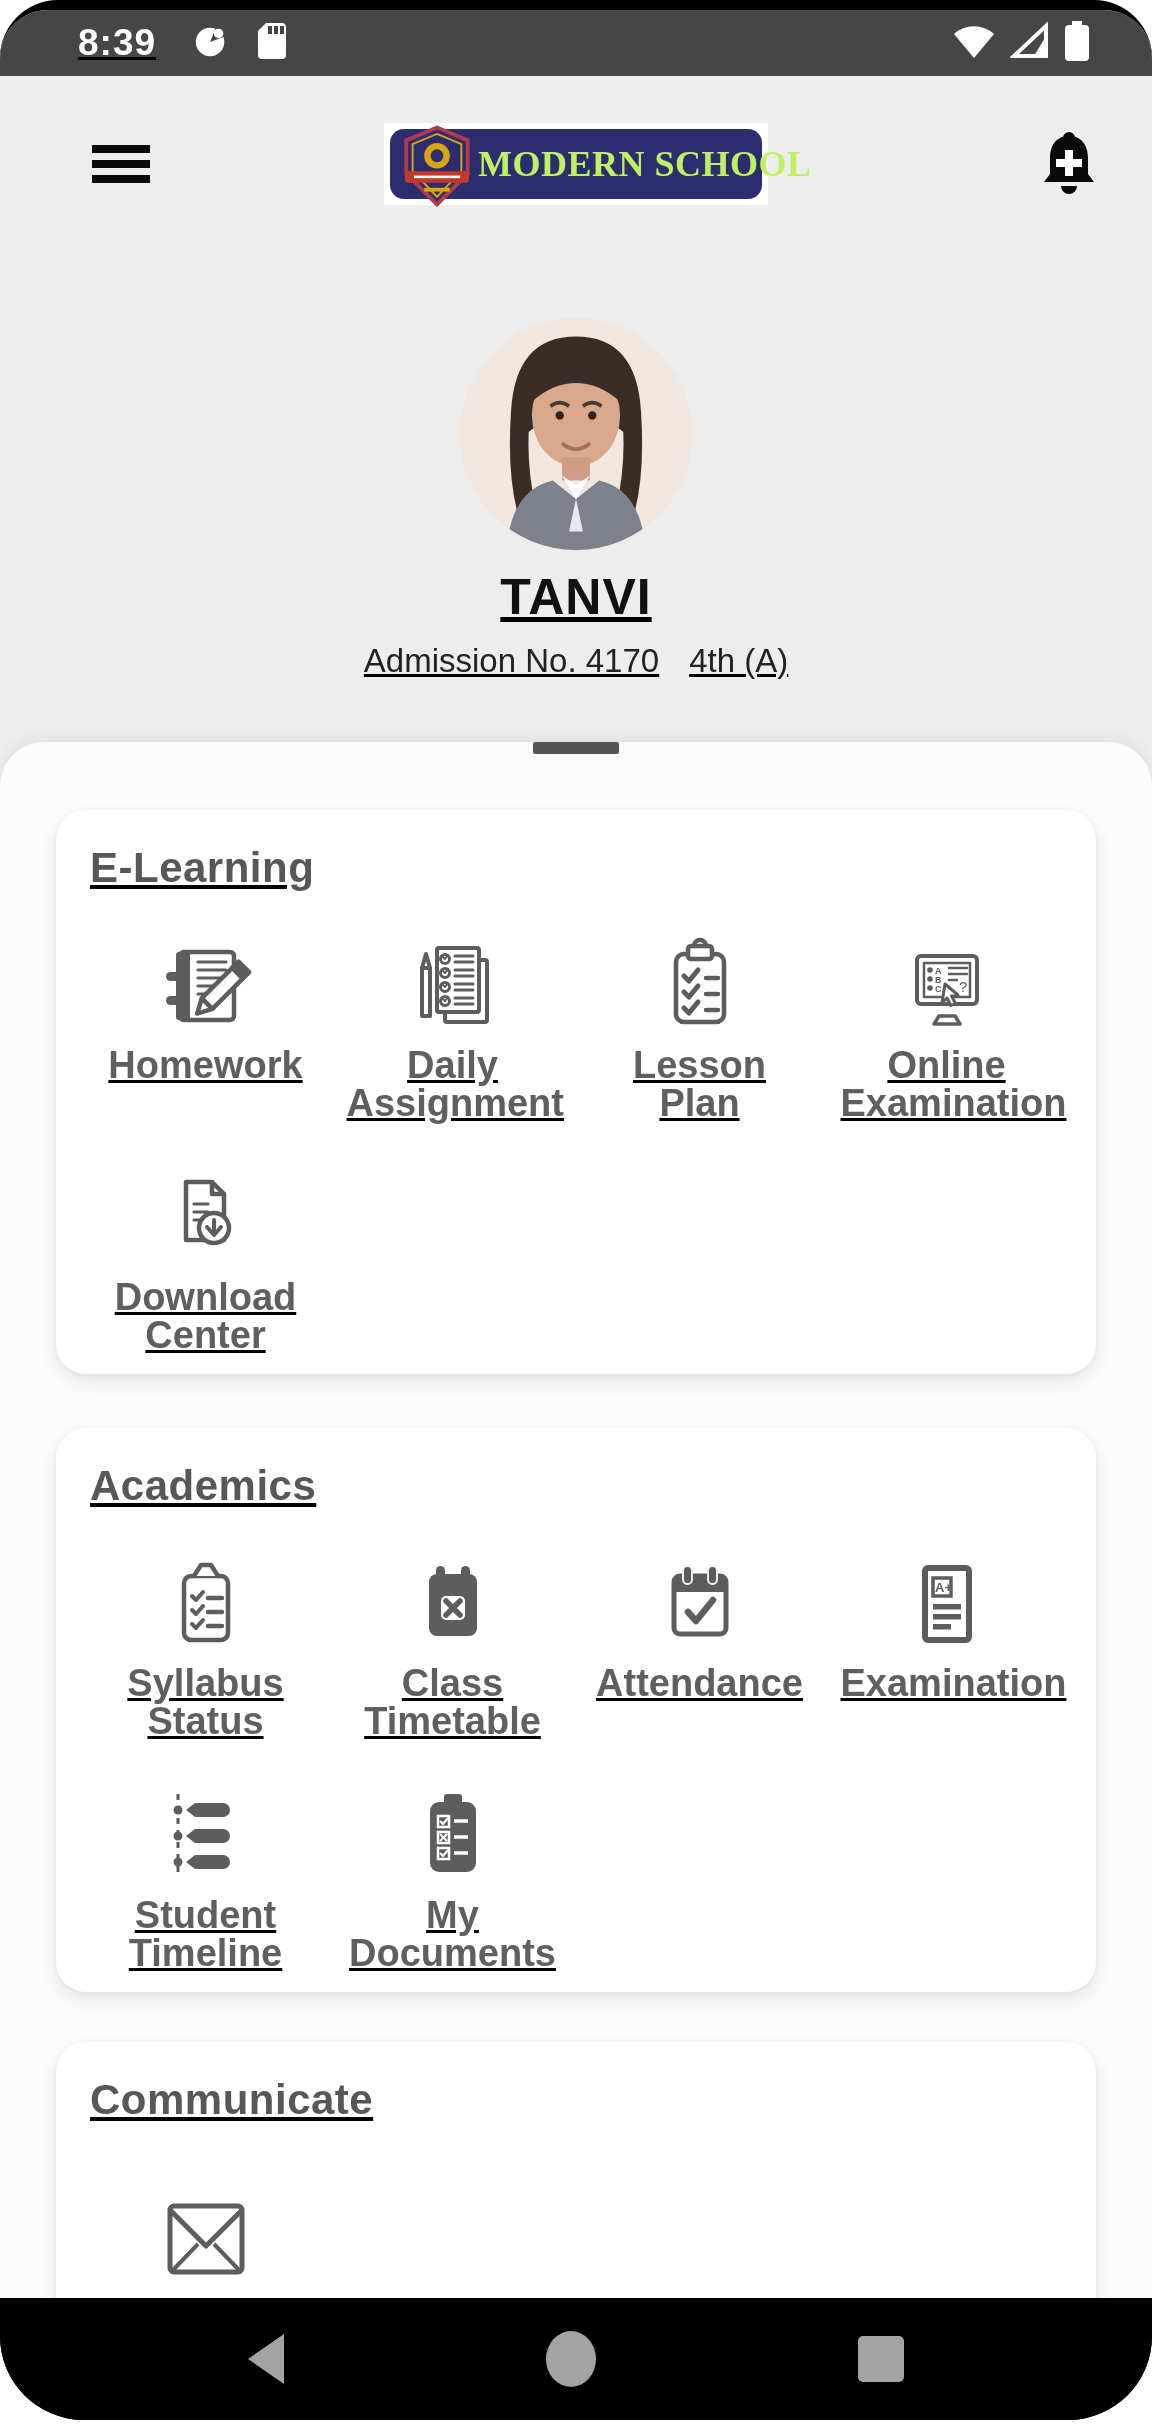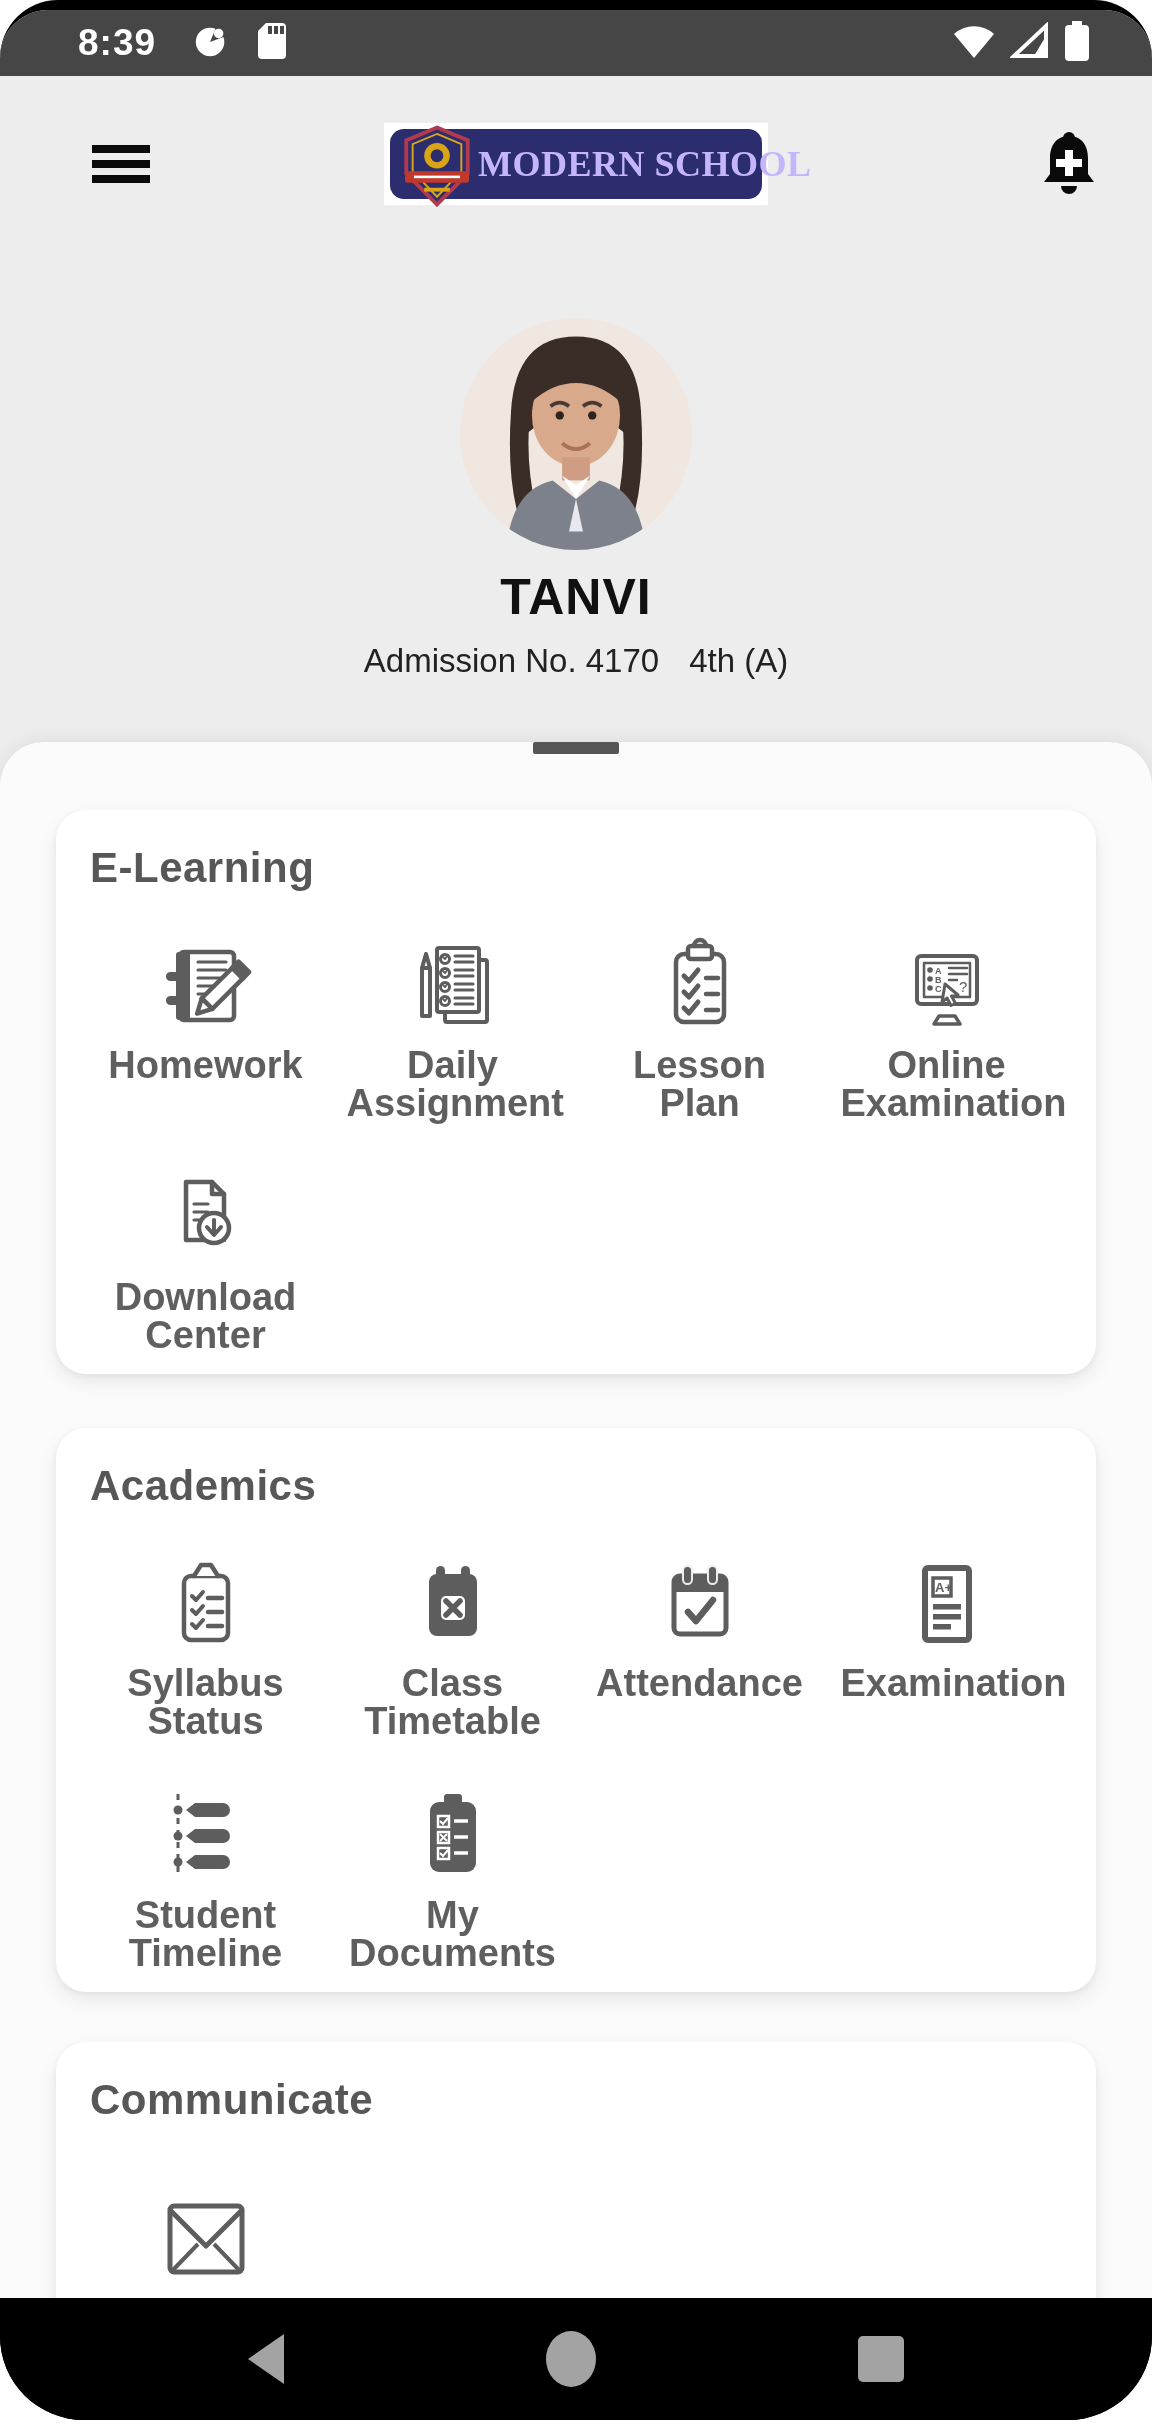--- a/index.html
+++ b/index.html
@@ -1,20 +1,20 @@
 <!DOCTYPE html>
 <html><head>
 <meta charset="utf-8">
 <style>
   * { margin:0; padding:0; box-sizing:border-box; }
   html,body { width:1152px; }
   body { height:2432px; background:#ffffff; font-family:"Liberation Sans", sans-serif; }
 
   .phone { position:relative; width:1152px; height:2420px; background:#000;
-           border-radius:58px 58px 84px 84px; overflow:hidden; }
+           border-radius:58px 58px 84px 84px; overflow:hidden;text-decoration:underline; }
   .screen { margin:10px 0 0 0; height:2288px; background:#ededed;
             border-radius:48px 48px 0 0; overflow:hidden; position:relative; }
 
   
   .statusbar { height:66px; background:#464646; display:flex; align-items:center;
                padding:0 62px 0 78px; color:#fff; }
   .sb-time { font-size:37px; font-weight:bold; letter-spacing:1px; }
   .sb-left { display:flex; align-items:center; gap:26px; margin-left:36px; }
   .sb-right { margin-left:auto; display:flex; align-items:center; gap:14px; }
   .sb-ic { display:block; }
@@ -24,21 +24,21 @@
             justify-content:space-between; padding:0 52px 0 92px; position:relative; }
   .hamburger { background:none; border:none; cursor:pointer; display:flex;
                flex-direction:column; gap:7px; padding:6px 0; }
   .hamburger span { display:block; width:58px; height:8px; background:#0a0a0a; }
   .logo-box { position:absolute; left:50%; top:50%; transform:translate(-50%,-50%);
               width:384px; height:82px; background:#fff; display:flex; align-items:center;
               justify-content:center; }
   .logo-inner { width:372px; height:70px; background:#2b2d6e; border-radius:14px;
                 display:flex; align-items:center; overflow:visible; position:relative; }
   .crest { position:absolute; left:8px; top:-4px; }
-  .logo-text { color:#c4b5fd; font-family:"Liberation Serif", serif; font-weight:bold;
+  .logo-text { color:#bef264; font-family:"Liberation Serif", serif; font-weight:bold;
                font-size:36px; letter-spacing:0.5px; margin-left:88px; white-space:nowrap; }
   .bell-btn { background:none; border:none; cursor:pointer; }
 
   
   .profile { display:flex; flex-direction:column; align-items:center; }
   .avatar { margin-top:112px; width:232px; height:232px; border-radius:50%;
             overflow:hidden; background:#efe7e0; }
   .p-name { margin-top:18px; font-size:50px; line-height:58px; font-weight:bold;
             color:#111; letter-spacing:1px; }
   .p-sub { margin-top:16px; font-size:33px; line-height:38px; color:#222;

